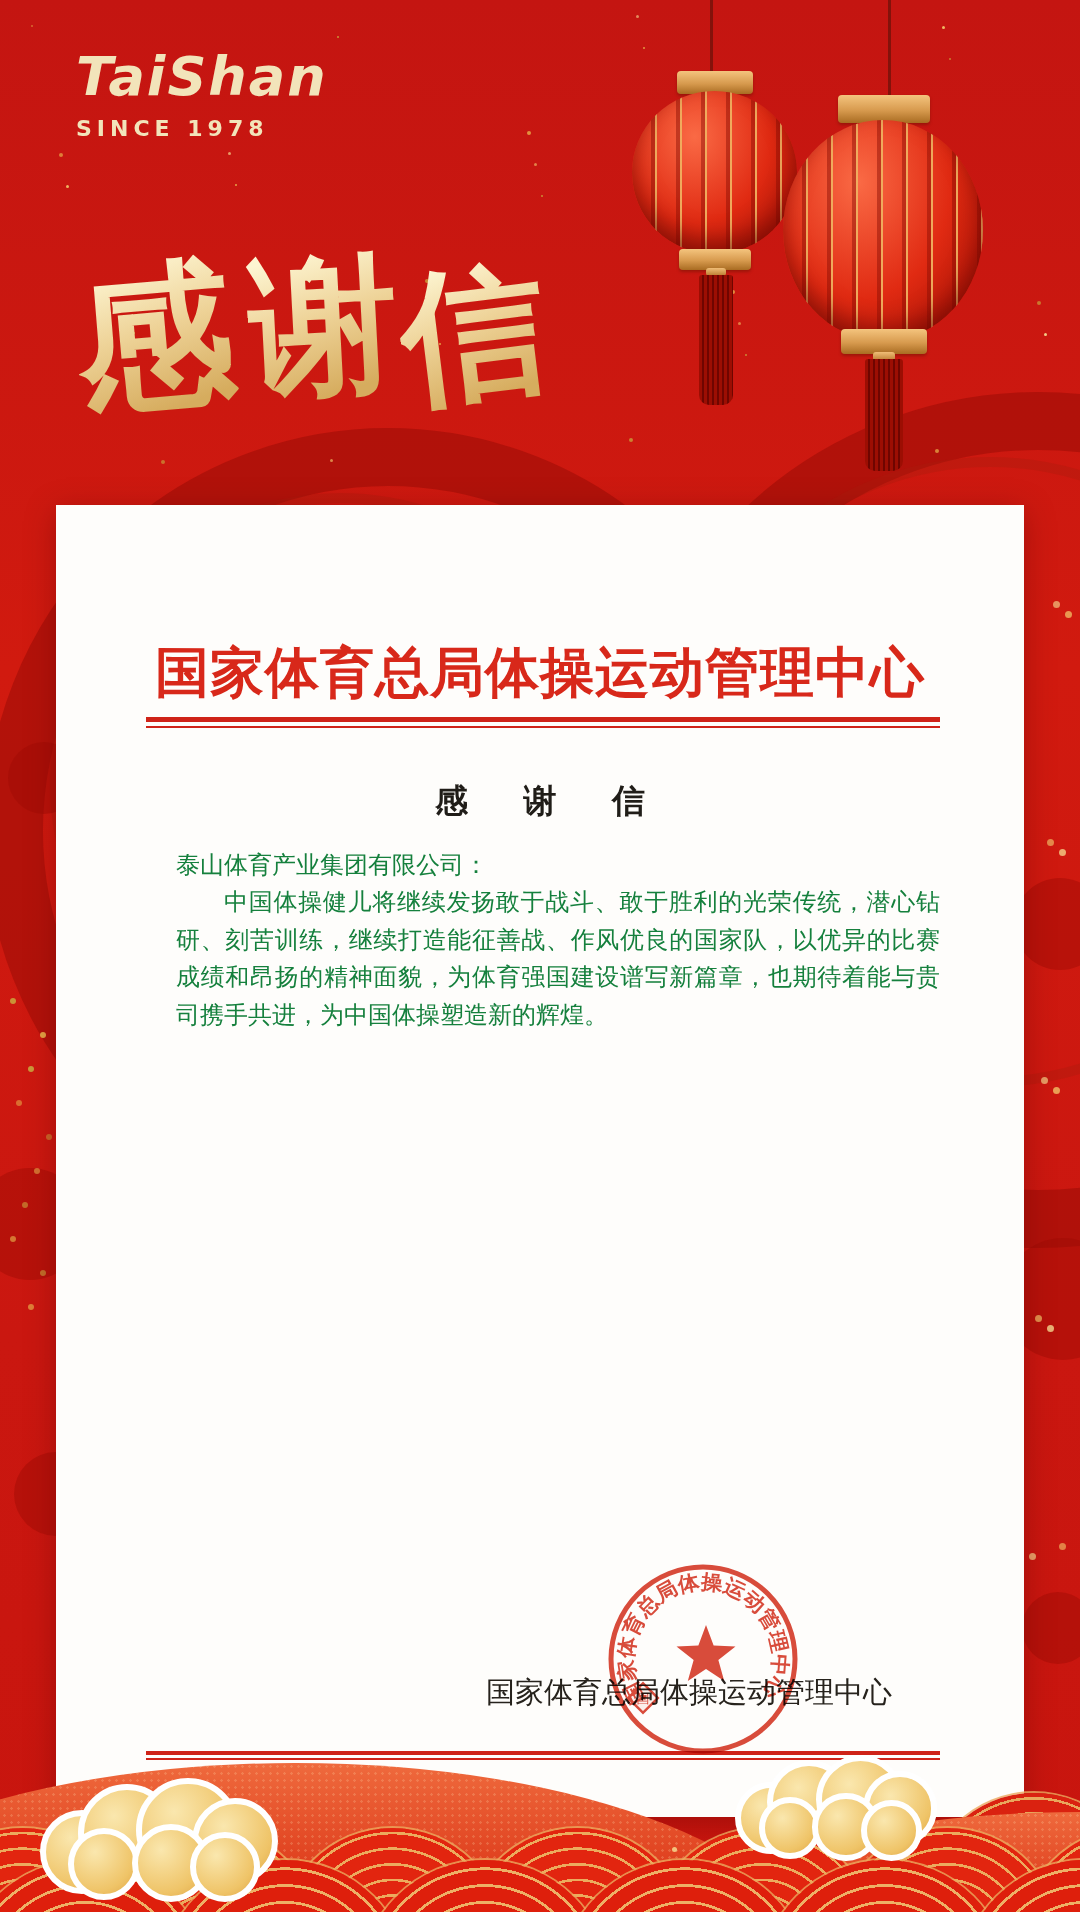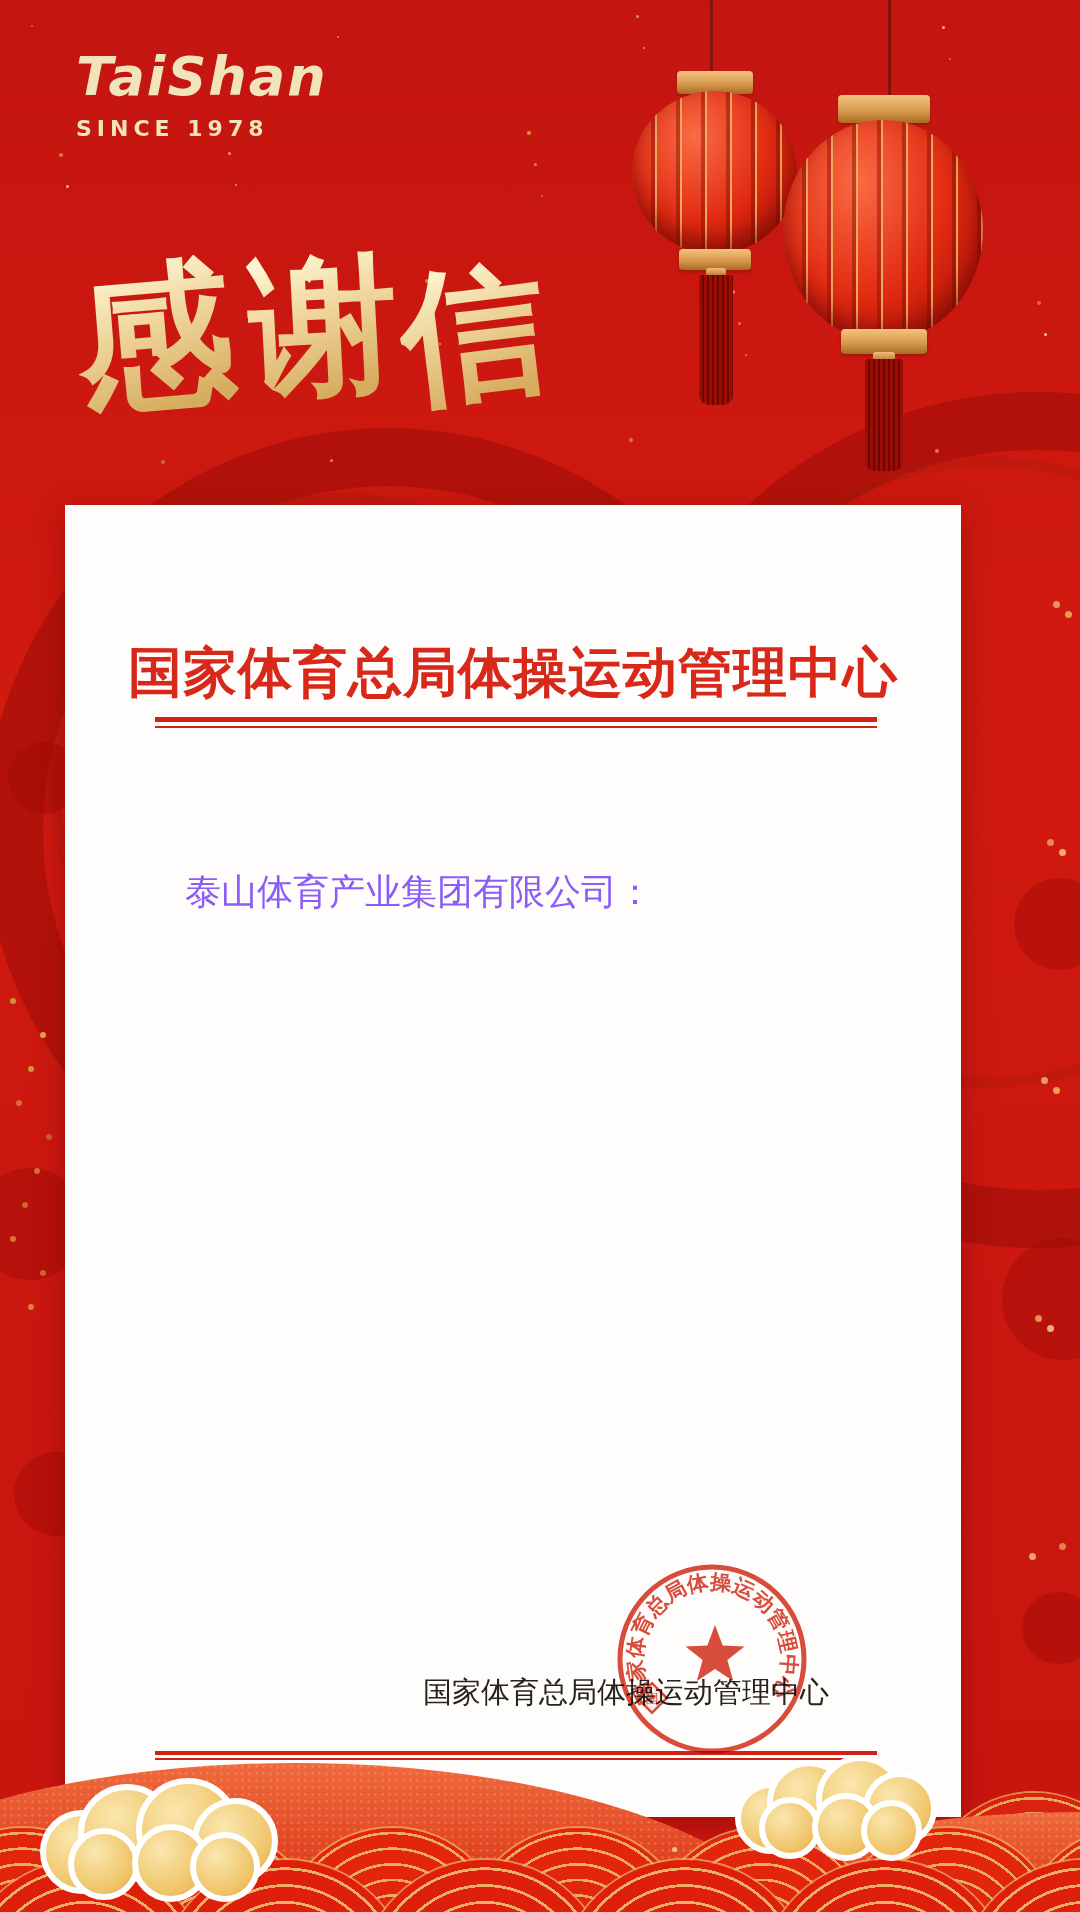--- a/index.html
+++ b/index.html
@@ -37,33 +37,33 @@
   
   .banner{position:absolute;left:0;top:0;z-index:6;}
   .banner span{
     position:absolute;font-weight:900;
     color:#ecd291;
     background:linear-gradient(165deg,#fdf5d2 8%,#eed398 45%,#d6ac5e 88%);
     -webkit-background-clip:text;background-clip:text;-webkit-text-fill-color:transparent;
     text-shadow:none;line-height:1;
   }
   
-  .card{position:absolute;left:56px;top:505px;width:896px;height:1312px;background:#fefdfb;
-        box-shadow:0 6px 28px rgba(95,0,0,.38);z-index:10;margin-left:9px;}
+  .card{position:absolute;left:56px;top:505px;width:968px;height:1312px;background:#fefdfb;
+        box-shadow:0 6px 28px rgba(95,0,0,.38);z-index:10;}
   .org-title{position:absolute;top:132px;left:0;width:100%;text-align:center;
     font-size:54px;font-weight:bold;color:#d8281a;letter-spacing:1px;white-space:nowrap;}
   .rule{position:absolute;left:90px;right:84px;background:#cf2318;}
   .rule.thick{top:212px;height:5px;}
   .rule.thin{top:221px;height:2px;}
   .rule.b1{top:1246px;height:4px;}
   .rule.b2{top:1253px;height:2px;}
   .subtitle{position:absolute;top:274px;left:0;width:100%;text-align:center;
     font-size:33px;font-weight:bold;color:#201d18;letter-spacing:22px;text-indent:22px;}
-  .body-text{position:absolute;top:368px;left:120px;right:84px;
-    font-size:36px;line-height:37.4px;color:#8b5cf6;text-align:justify;}
+  .body-text{position:absolute;top:342px;left:120px;right:84px;
+    font-size:24px;line-height:37.4px;color:#15803d;text-align:justify;}
   .body-text p{margin:0;text-indent:2em;}
   .body-text p.salutation{text-indent:0;}
   .closing-sig{position:absolute;top:1168px;right:132px;font-size:29px;color:#26221c;white-space:nowrap;}
   .closing-date{position:absolute;top:1212px;right:208px;font-size:28px;color:#26221c;letter-spacing:2px;white-space:nowrap;}
   .stamp{position:absolute;left:547px;top:1054px;z-index:15;opacity:.92;mix-blend-mode:multiply;}
   
   .waves{position:absolute;left:0;top:1740px;width:1080px;height:172px;overflow:hidden;z-index:30;}
   .scallop{position:absolute;border-radius:50% 50% 0 0 / 100% 100% 0 0;
     box-shadow:0 0 0 2px rgba(235,167,92,.8);}
   .row-back .scallop{z-index:1;background:repeating-radial-gradient(circle at 50% 100%, #da2210 0 12.5px, #e9a75c 12.5px 15px);}
@@ -184,23 +184,25 @@
   <div class="banner">
     <span style="left:76px;top:258px;font-size:158px;transform:rotate(-5deg);">感</span>
     <span style="left:248px;top:250px;font-size:150px;transform:rotate(-3deg);">谢</span>
     <span style="left:400px;top:260px;font-size:146px;transform:rotate(-7deg);">信</span>
   </div>
 
   <div class="card">
     <div class="org-title">国家体育总局体操运动管理中心</div>
     <div class="rule thick"></div>
     <div class="rule thin"></div>
+    <div class="subtitle">感 谢 信</div>
 
     <div class="body-text">
       <p class="salutation">泰山体育产业集团有限公司：</p>
+      <p>中国体操健儿将继续发扬敢于战斗、敢于胜利的光荣传统，潜心钻研、刻苦训练，继续打造能征善战、作风优良的国家队，以优异的比赛成绩和昂扬的精神面貌，为体育强国建设谱写新篇章，也期待着能与贵司携手共进，为中国体操塑造新的辉煌。</p>
     </div>
 
     <div class="closing-sig">国家体育总局体操运动管理中心</div>
 
     <div class="rule b1"></div>
     <div class="rule b2"></div>
 
     <svg class="stamp" width="200" height="200" viewBox="0 0 200 200">
       <circle cx="100" cy="100" r="92" fill="none" stroke="#d63c2b" stroke-width="5"></circle>
       <path id="sealArc" d="M 42.7 140.2 A 70 70 0 1 1 157.3 140.2" fill="none"></path>

